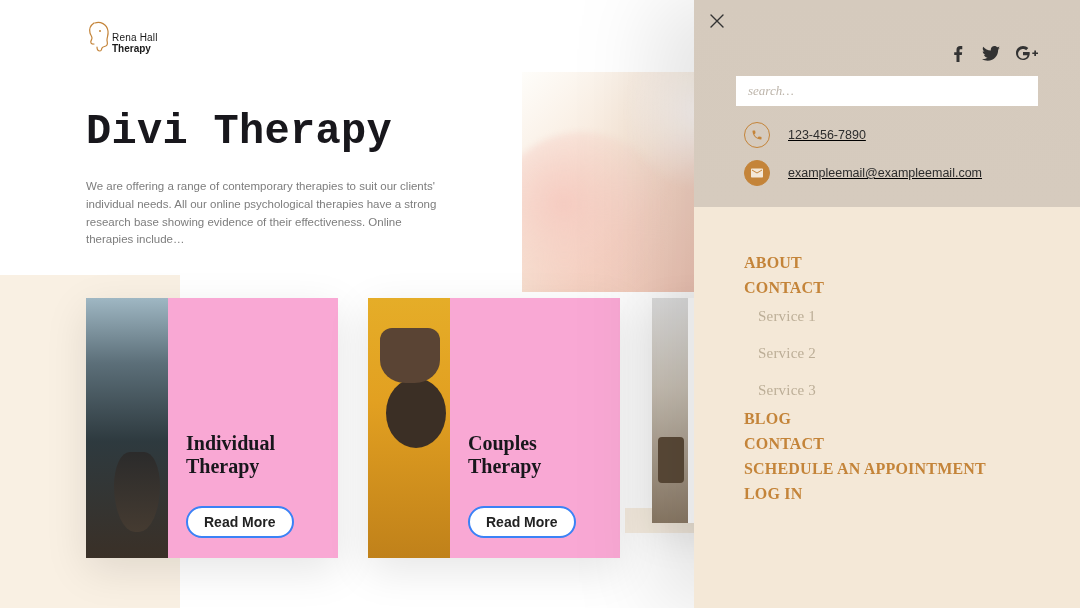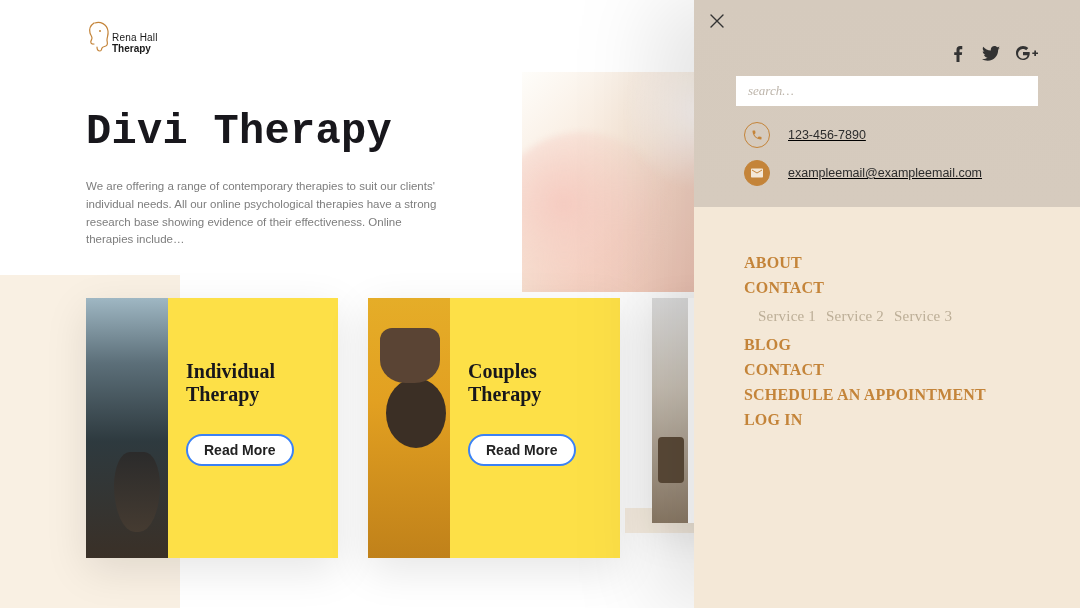--- a/index.html
+++ b/index.html
@@ -25,21 +25,21 @@
   .logo-text .name { font-weight: 400; letter-spacing: .2px; }
   .logo-text .sub  { font-weight: 700; }
   
   
   .content { position: absolute; left: 86px; top: 108px; width: 420px; }
   h1 { font-family: Liberation Mono, monospace; font-size: 42px; font-weight: 700; color: #18171c; letter-spacing: .3px; }
   .intro { margin-top: 22px; font-size: 11.5px; line-height: 1.55; color: #7d7d7d; max-width: 360px; }
   
   
   .cards { position: absolute; left: 86px; top: 298px; display: flex; gap: 30px; z-index: 2; }
-  .card { width: 252px; height: 260px; background: #fde047; box-shadow: 0 12px 40px rgba(0,0,0,.10); display:flex; overflow:hidden; }
+  .card { width: 252px; height: 260px; background: #f9a8d4; box-shadow: 0 12px 40px rgba(0,0,0,.10); display:flex; overflow:hidden;align-items:flex-end; }
   .card-img { width: 82px; height: 100%; background:#333; flex:none; position:relative; }
   .card-body { padding: 62px 20px 20px 18px; display:flex; flex-direction:column; gap:28px; }
   .card h3 { font-family: Georgia, 'Times New Roman', serif; font-size: 20px; line-height:1.15; font-weight:700; color:#18171c; }
   .btn-read { align-self:flex-start; border:2px solid #3b82f6; background:#fff; border-radius:18px; padding:6px 16px; font-size:14px; font-weight:600; color:#222; cursor:pointer; }
   
   
   .img1 { background: linear-gradient(180deg, #9fb7c3 0%, #5c6f79 25%, #2e3a3f 55%, #3a3027 100%); }
   .img1::after { content:""; position:absolute; left:28px; bottom:26px; width:46px; height:80px; border-radius:34% 34% 46% 46% / 42% 42% 58% 58%; background: linear-gradient(180deg,#2b2b2b 0%, #453b31 100%); }
   
   .img2 { background: linear-gradient(180deg, #e5ad28 0%, #e2a021 40%, #c0811a 100%); position:relative; }
@@ -68,21 +68,21 @@
   .search input { border:none; outline:none; width:100%; font-size:13px; font-style:italic; font-family:Georgia,serif; color:#1d4ed8; background:transparent; }
   .search input::placeholder { color:#bdb5ab; }
   
   .contact { position:absolute; left:50px; top:122px; display:flex; flex-direction:column; gap:12px; }
   .c-row { display:flex; align-items:center; gap:18px;text-decoration:underline; }
   .c-icon { width:26px; height:26px; border:1.5px solid #c48439; border-radius:50%; display:flex; align-items:center; justify-content:center; color:#c48439; flex:none; }
   .c-text { font-size:12.5px; color:#2d2d2d; }
   
   .nav { position:absolute; left:38px; top:254px; display:flex; flex-direction:column; gap:7px;margin-left:12px; }
   .nav a { text-decoration:none; font-family: Georgia, 'Times New Roman', serif; font-size:16px; font-weight:700; color:#c48439; letter-spacing:.2px; cursor:pointer; }
-  .sub-nav { display:flex; gap:10px; padding:4px 0 4px 14px; }
+  .sub-nav { display:flex; flex-direction:column; gap:20px; padding:4px 0 4px 14px; }
   .sub-nav a { font-weight:400; font-size:15px; color:#bcae97; }
 </style>
 </head>
 <body>
 
 <div class="page">
   <div class="bg-beige"></div>
   <div class="bg-mid"></div>
   <div class="hero-img"></div>
 

